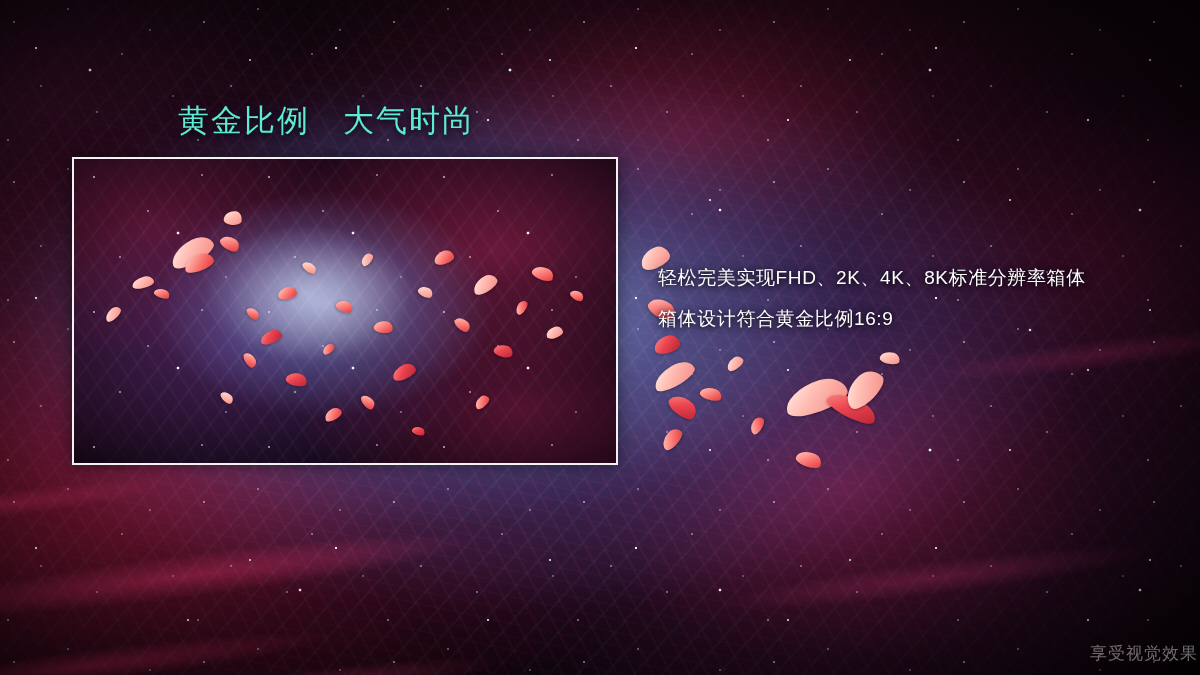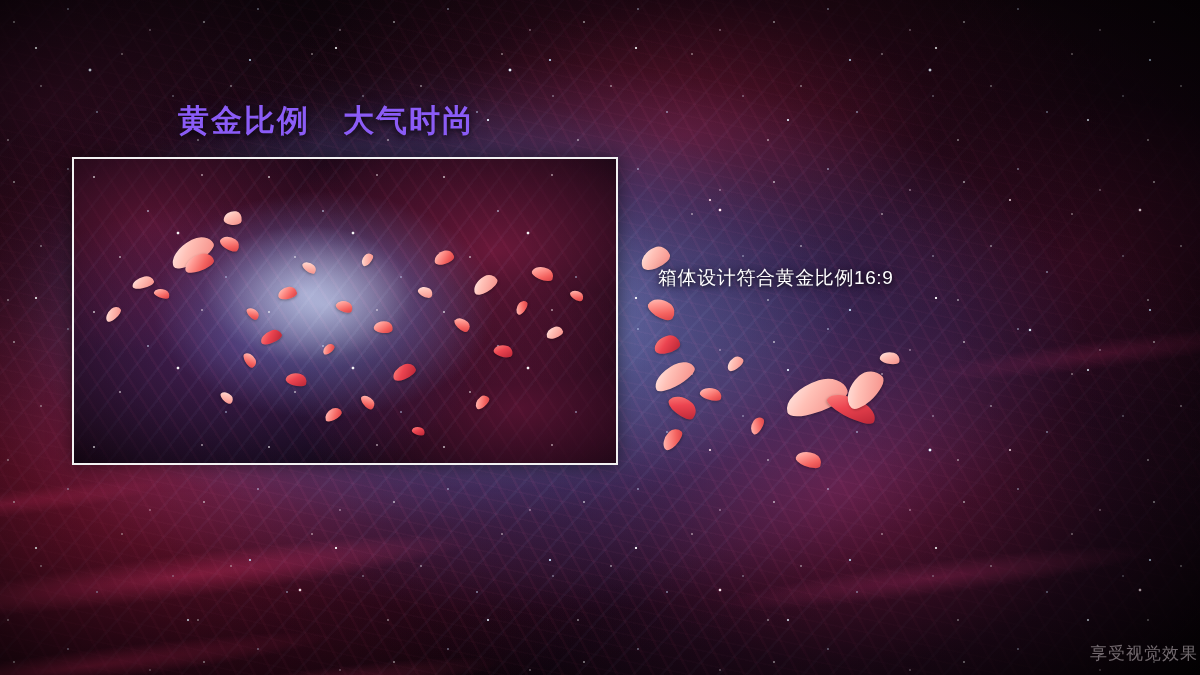--- a/index.html
+++ b/index.html
@@ -94,24 +94,24 @@
     background: radial-gradient(ellipse 78% 82% at 46% 50%, rgba(0,0,0,0) 42%, rgba(0,0,0,0.38) 76%, rgba(0,0,0,0.82) 100%);
   }
 
   
   #title {
     position: absolute;
     left: 178px;
     top: 100px;
     font-size: 31px;
     letter-spacing: 2px;
-    color: #8b5cf6;
+    color: #5eead4;
     white-space: pre;
     text-shadow: 0 2px 7px rgba(0,0,0,0.85), 0 0 16px rgba(40,20,60,0.7);
-    font-weight: 700;
+    font-weight: 400;
   }
 
   
   #panel {
     position: absolute;
     left: 72px;
     top: 157px;
     width: 546px;
     height: 308px;
     border: 2px solid #f2f2f2;
@@ -264,18 +264,19 @@
       <div class="petal pale" style="left: 726px; top: 358px; width: 18px; height: 11px; transform: rotate(-34deg);"></div>
       <div class="petal pale" style="left: 784px; top: 382px; width: 64px; height: 30px; transform: rotate(-18deg);"></div>
       <div class="petal deep" style="left: 826px; top: 398px; width: 52px; height: 20px; transform: rotate(28deg);"></div>
       <div class="petal pale" style="left: 842px; top: 376px; width: 44px; height: 26px; transform: rotate(-42deg);"></div>
       <div class="petal" style="left: 796px; top: 452px; width: 26px; height: 15px; transform: rotate(22deg);"></div>
       <div class="petal" style="left: 748px; top: 420px; width: 18px; height: 11px; transform: rotate(-56deg);"></div>
       <div class="petal pale" style="left: 880px; top: 352px; width: 20px; height: 12px; transform: rotate(14deg);"></div>
     </div>
 
   <div id="body-copy">
+    <div class="copy-line">轻松完美实现FHD、2K、4K、8K标准分辨率箱体</div>
     <div class="copy-line">箱体设计符合黄金比例16:9</div>
   </div>
 
   <div id="watermark">享受视觉效果</div>
 
 </div>
 
 </body></html>

